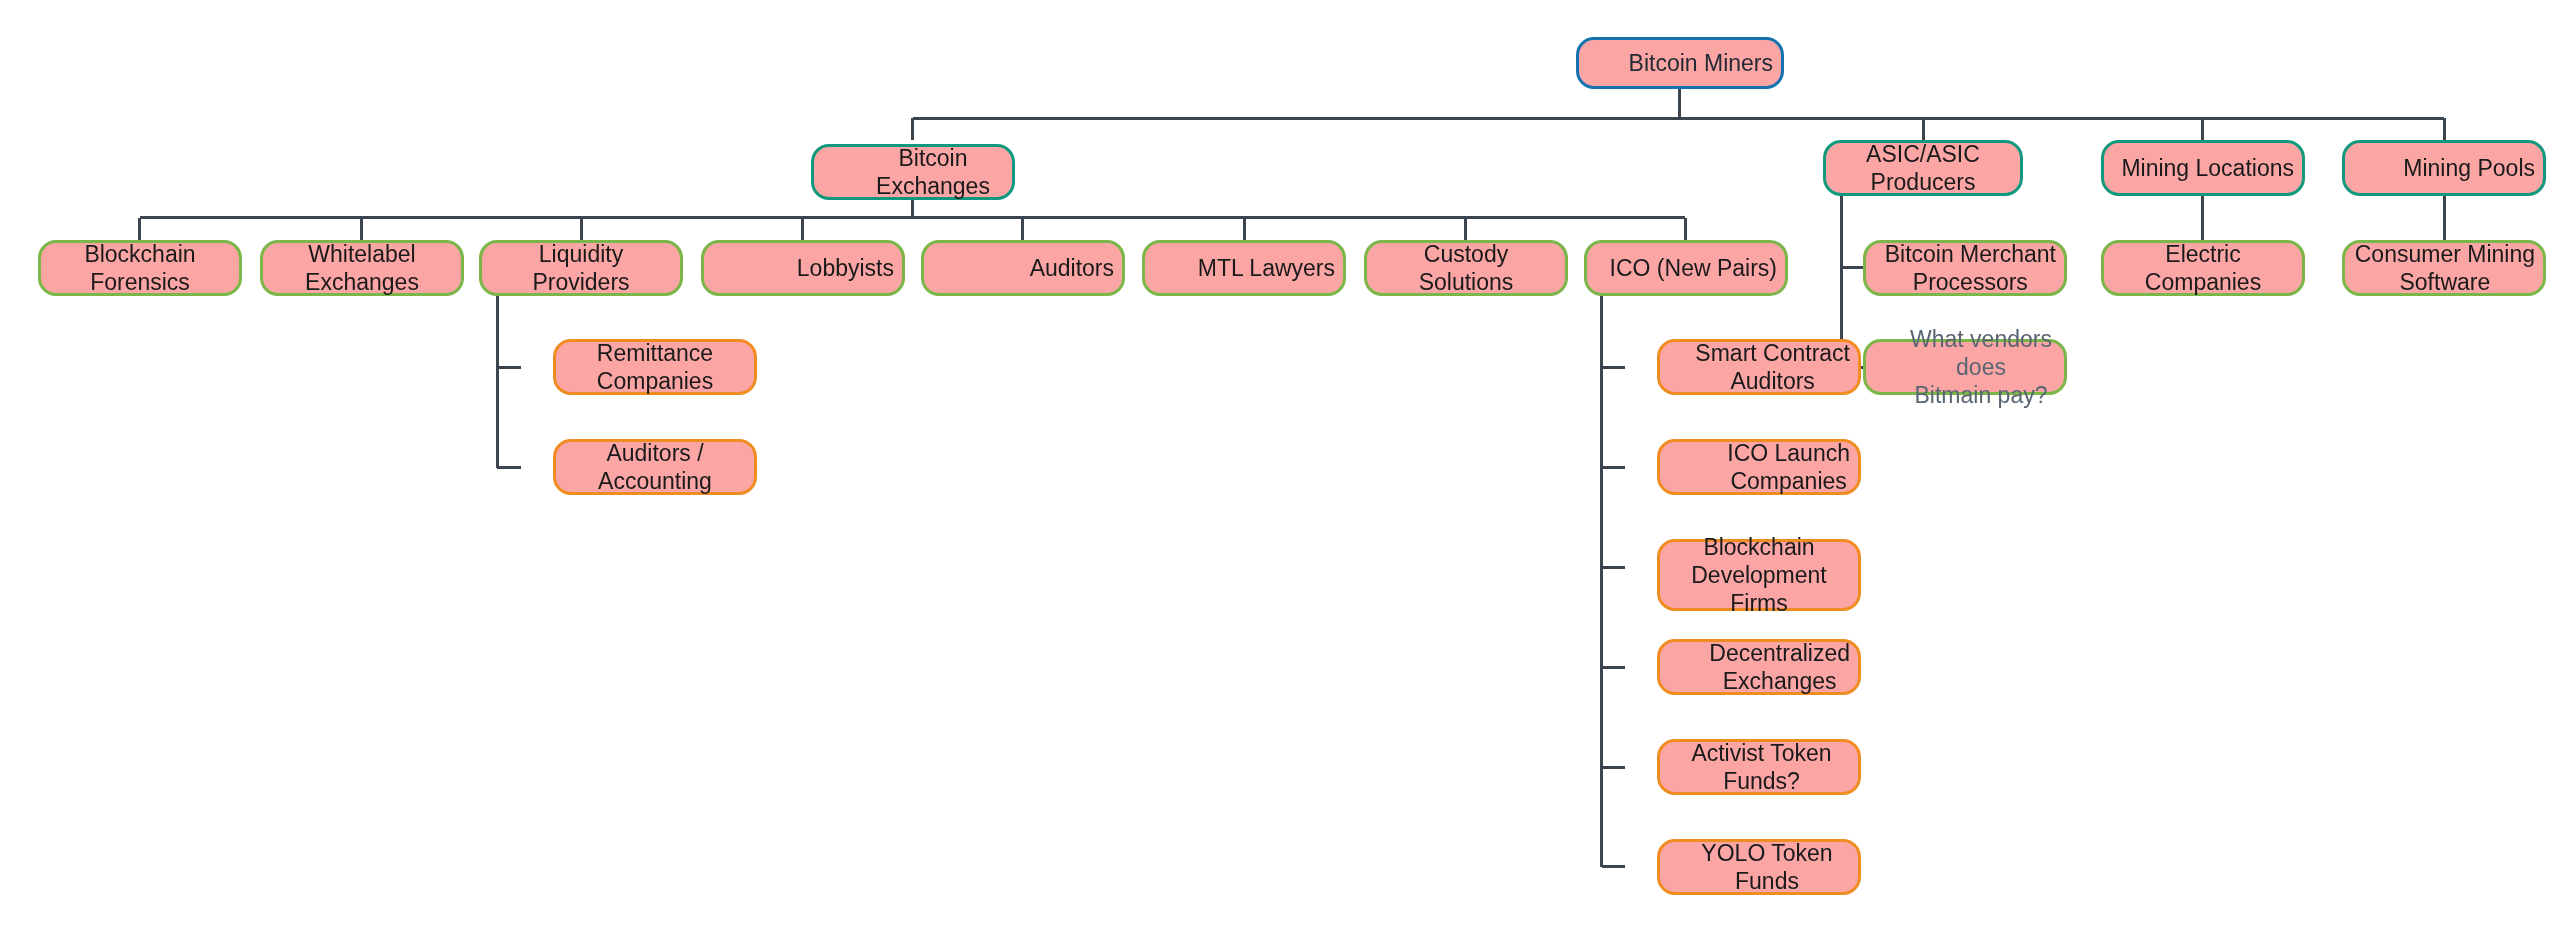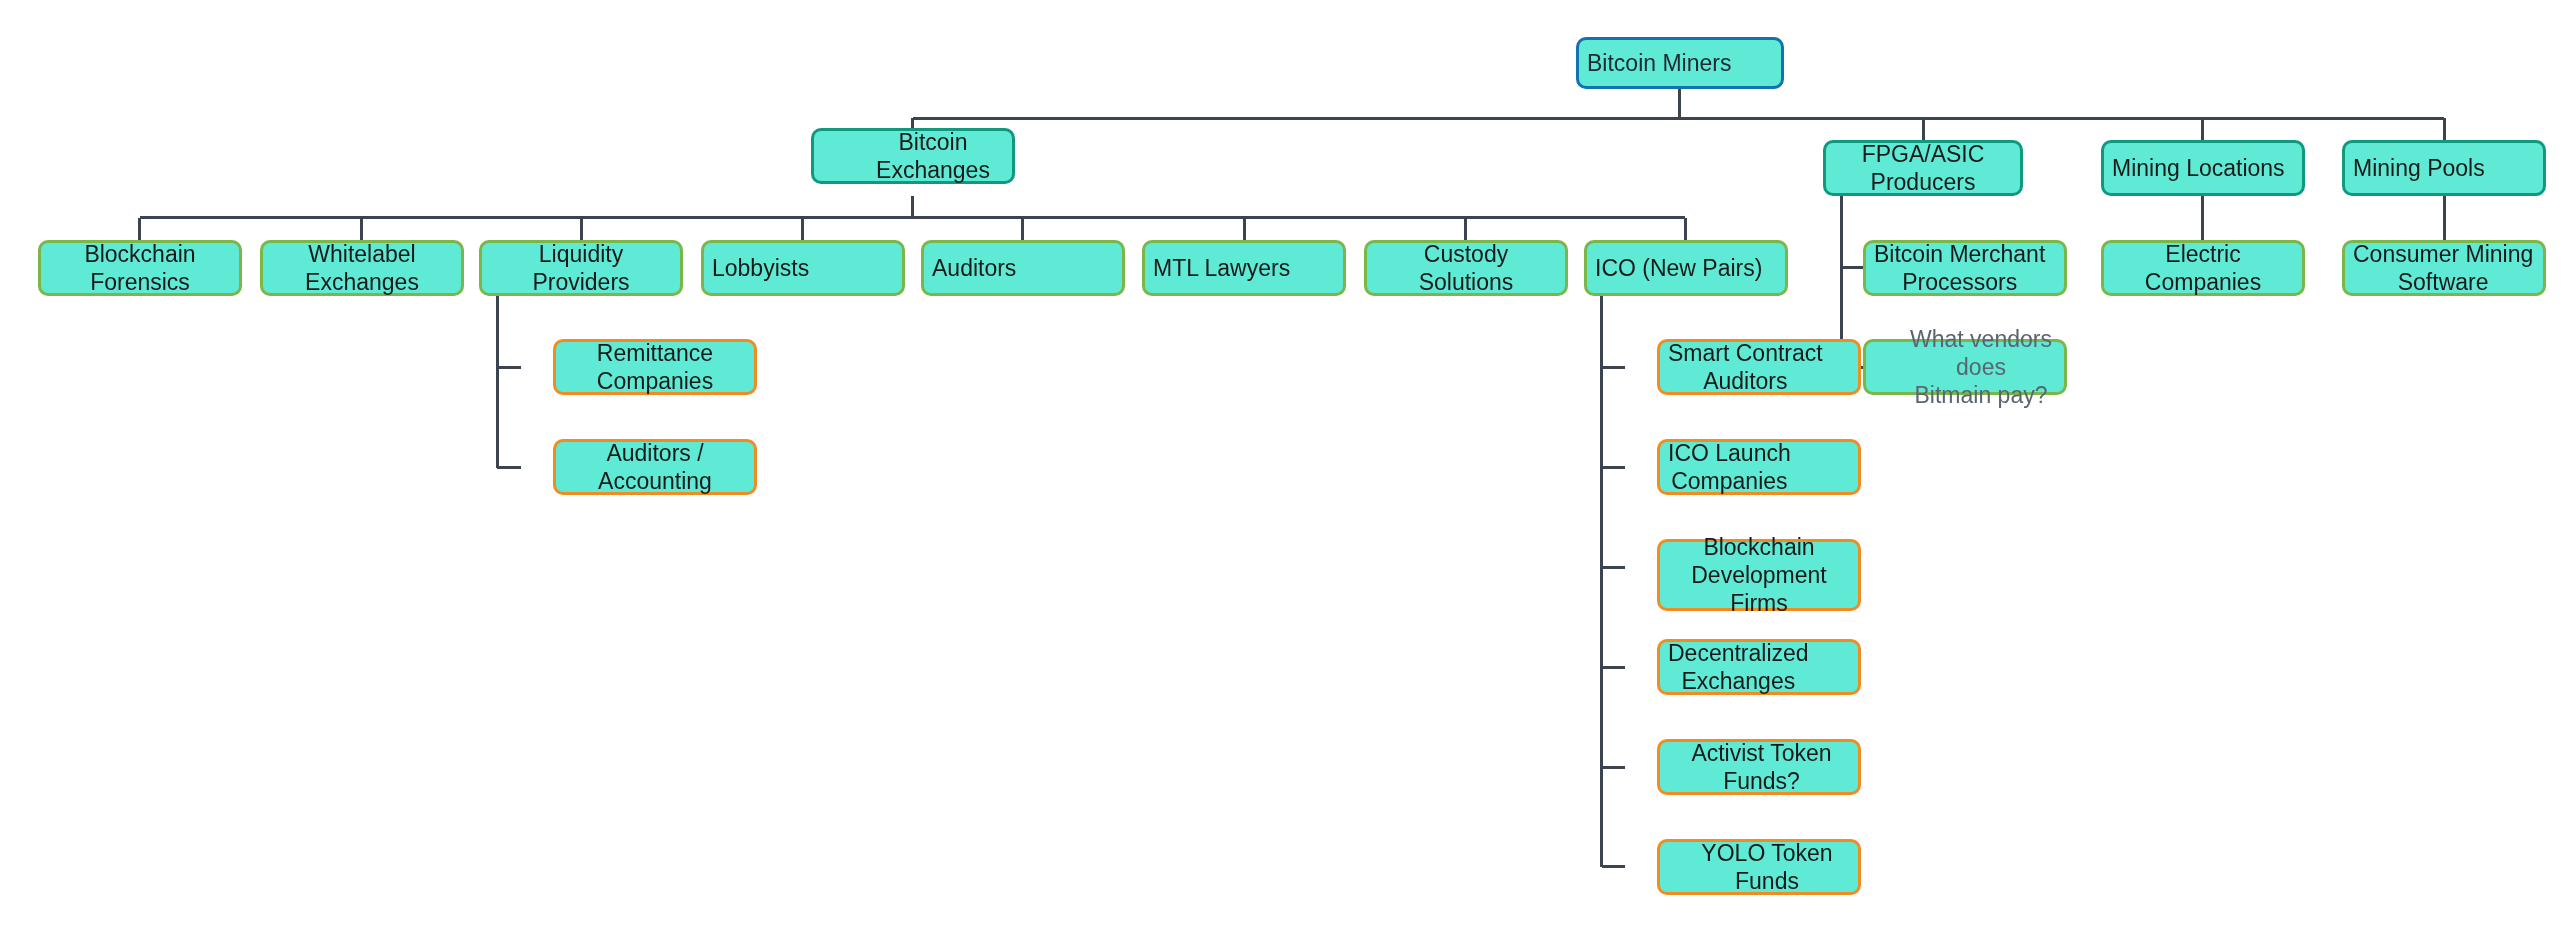--- a/index.html
+++ b/index.html
@@ -5,23 +5,23 @@
   html,body{margin:0;padding:0;background:#ffffff;}
   body{
     font-family:"Liberation Sans","DejaVu Sans",sans-serif;
     width:2576px;height:939px;position:relative;overflow:hidden;
   }
   #canvas{position:absolute;left:0;top:0;width:2576px;height:939px;}
   svg.links{position:absolute;left:0;top:0;width:2576px;height:939px;pointer-events:none;}
   .node{
     position:absolute;
     box-sizing:border-box;
-    background:#5eead4;
-    border-radius:10px;
-    display:flex;align-items:center;justify-content:flex-start;
+    background:#fca5a5;
+    border-radius:18px;
+    display:flex;align-items:center;justify-content:flex-end;
     text-align:center;
     line-height:1.22;
     padding:2px 8px;
     z-index:3;
   }
   .node .label{display:block;white-space:pre-line;}
   .lvl-root{border:3px solid #1472b0;color:#222a33;font-size:23px;}
   .lvl-teal{border:3px solid #10997e;color:#1a1a1a;font-size:23px;}
   .lvl-green{border:3px solid #7ab648;color:#1a1a1a;font-size:23px;}
   .lvl-orange{border:3px solid #ef8d22;color:#1a1a1a;font-size:23px;margin-left:32px;}
@@ -65,25 +65,25 @@
       <line x1="1604" y1="468" x2="1628" y2="468" stroke="#3c4450" stroke-width="3" shape-rendering="crispEdges"></line>
       <line x1="1604" y1="568" x2="1628" y2="568" stroke="#3c4450" stroke-width="3" shape-rendering="crispEdges"></line>
       <line x1="1604" y1="668" x2="1628" y2="668" stroke="#3c4450" stroke-width="3" shape-rendering="crispEdges"></line>
       <line x1="1604" y1="768" x2="1628" y2="768" stroke="#3c4450" stroke-width="3" shape-rendering="crispEdges"></line>
       <line x1="1604" y1="868" x2="1628" y2="868" stroke="#3c4450" stroke-width="3" shape-rendering="crispEdges"></line>
     </svg>
   <div id="node-layer">
       <div class="node lvl-root" style="left: 1576px; top: 37px; width: 208px; height: 52px;">
         <span class="label">Bitcoin Miners</span>
       </div>
-      <div class="node lvl-teal" style="left: 811px; top: 128px; width: 204px; height: 56px; padding-left: 48px;">
+      <div class="node lvl-teal" style="left: 811px; top: 144px; width: 204px; height: 56px; padding-left: 48px;">
         <span class="label">Bitcoin Exchanges</span>
       </div>
       <div class="node lvl-teal" style="left: 1823px; top: 140px; width: 200px; height: 56px;">
-        <span class="label">FPGA/ASIC Producers</span>
+        <span class="label">ASIC/ASIC Producers</span>
       </div>
       <div class="node lvl-teal" style="left: 2101px; top: 140px; width: 204px; height: 56px;">
         <span class="label">Mining Locations</span>
       </div>
       <div class="node lvl-teal" style="left: 2342px; top: 140px; width: 204px; height: 56px;">
         <span class="label">Mining Pools</span>
       </div>
       <div class="node lvl-green" style="left: 38px; top: 240px; width: 204px; height: 56px;">
         <span class="label">Blockchain Forensics</span>
       </div>

